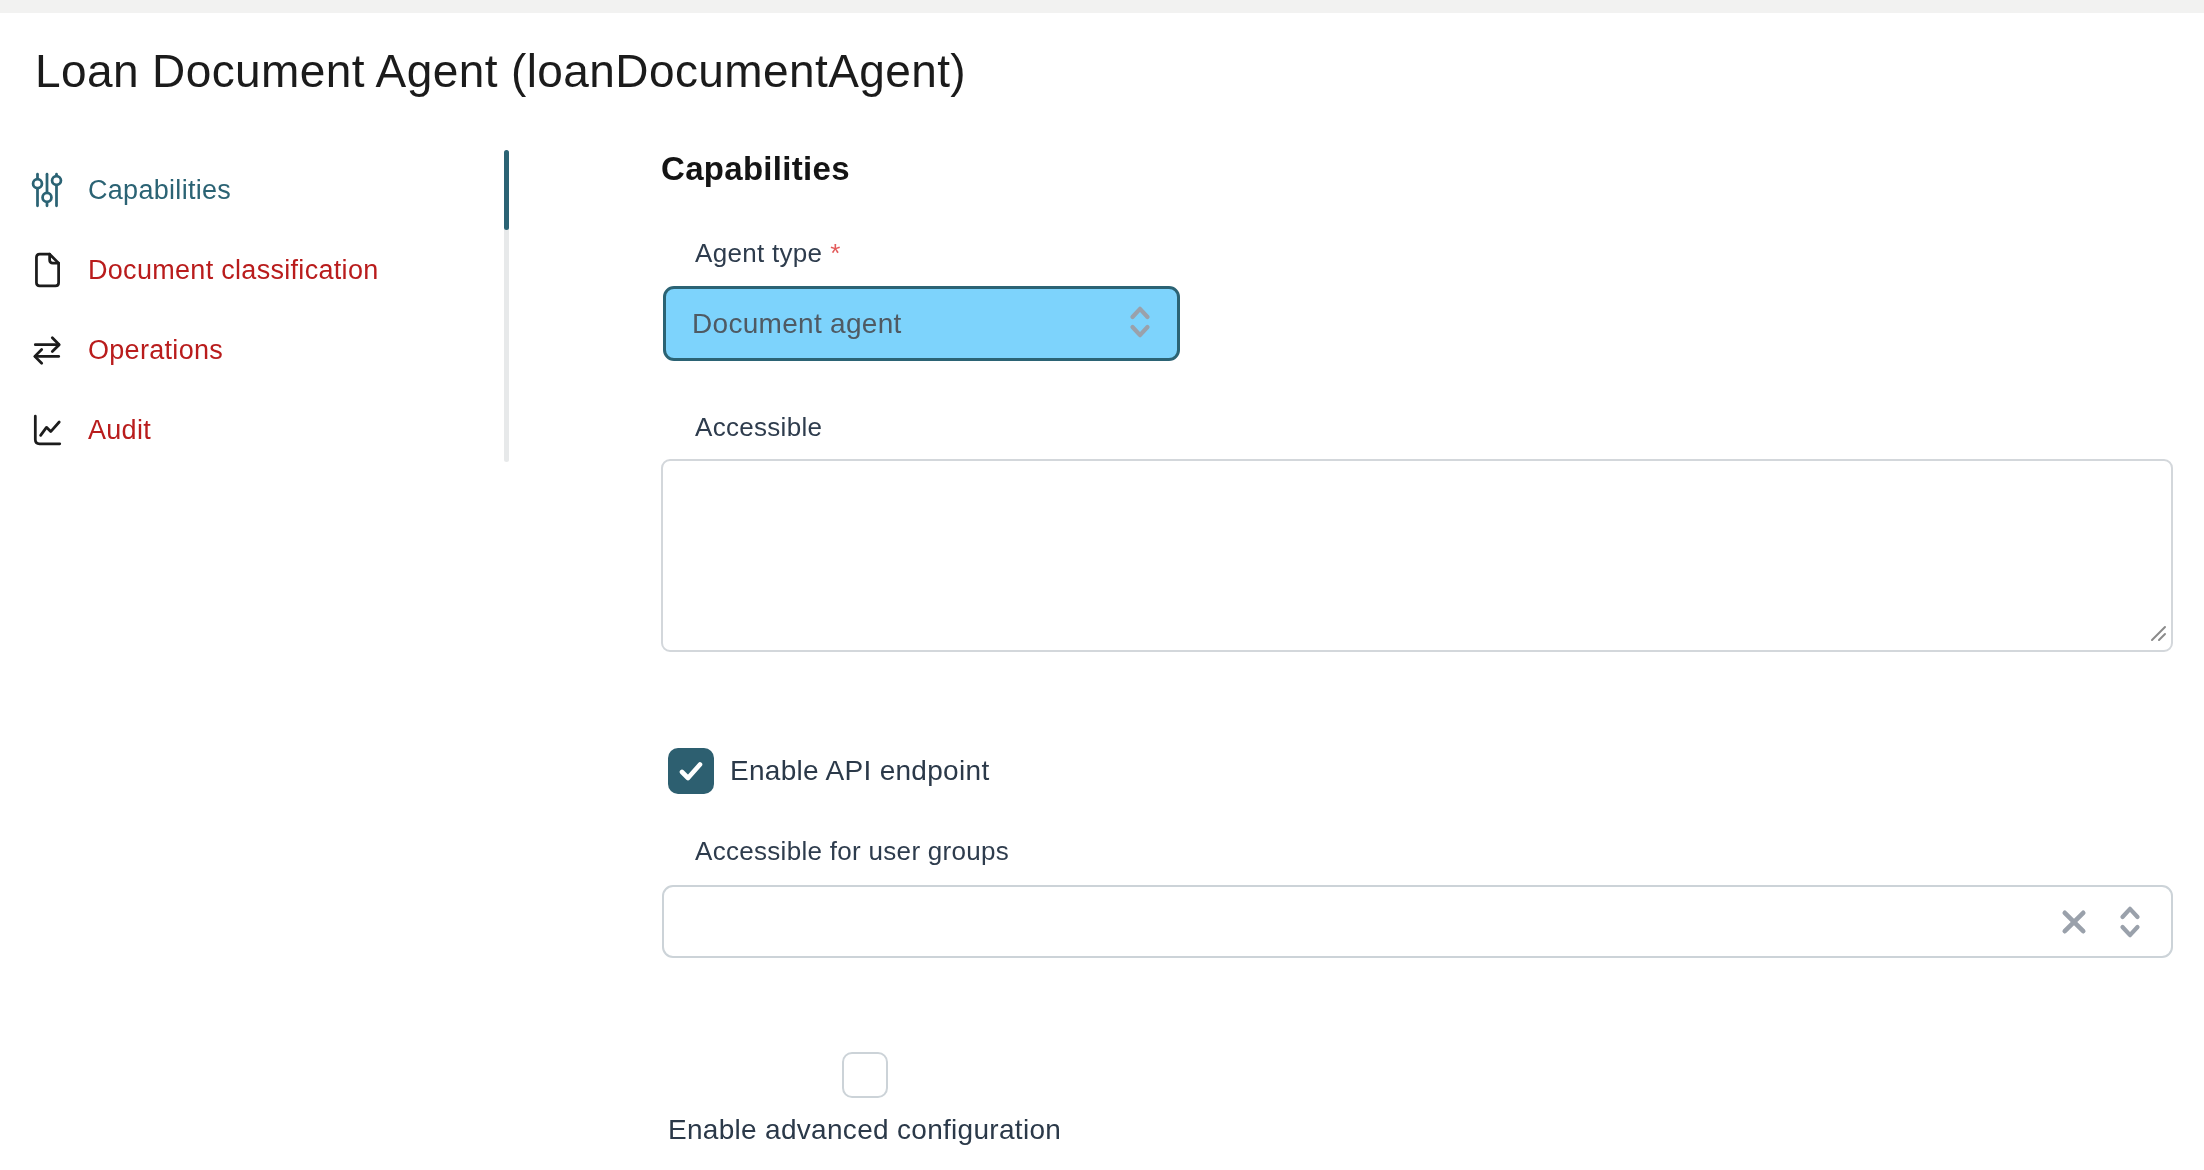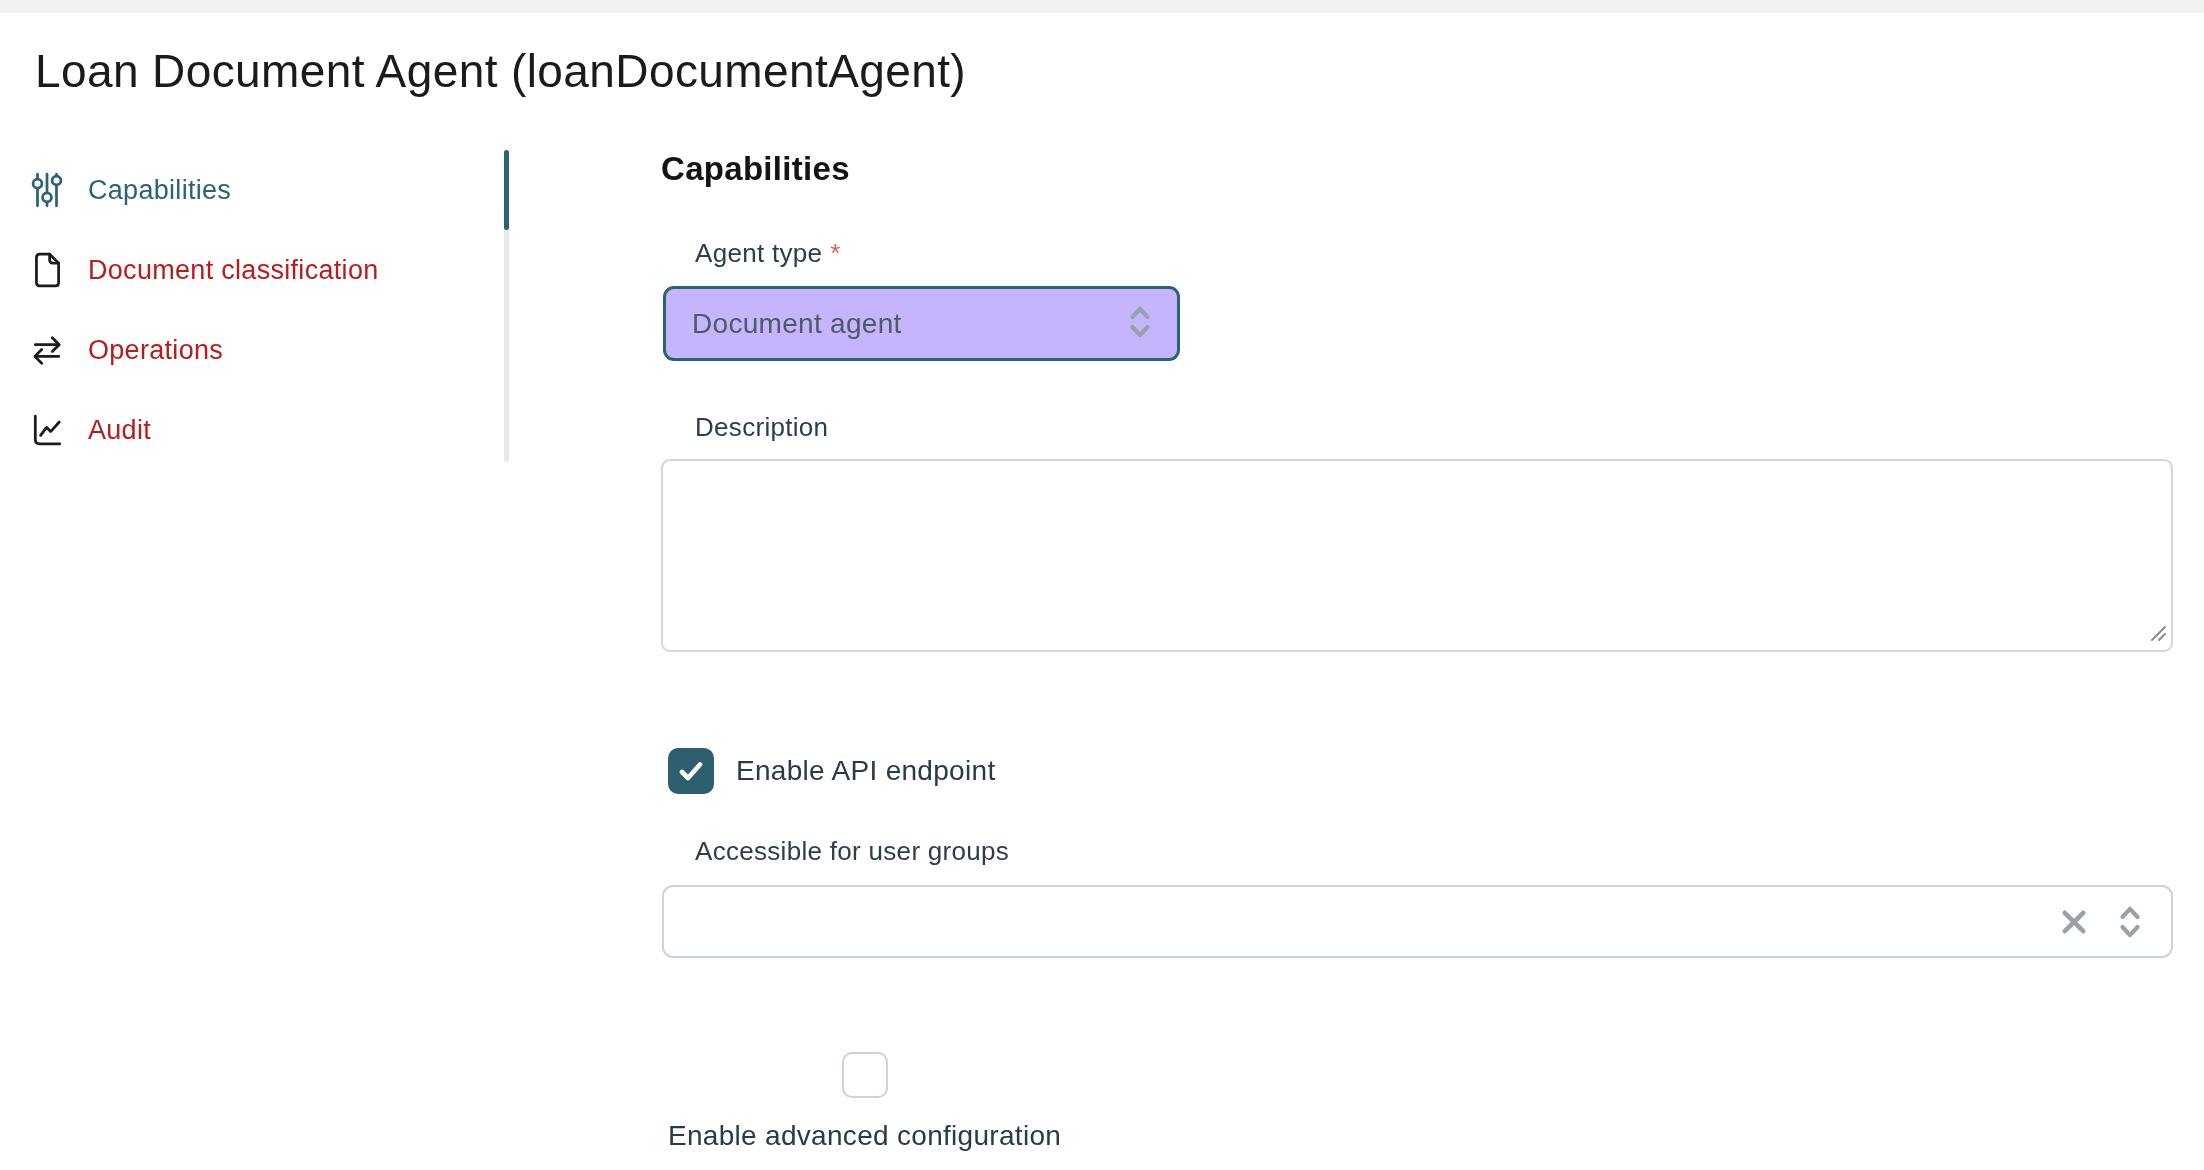--- a/index.html
+++ b/index.html
@@ -19,31 +19,31 @@
 
   .nav-divider { position:absolute; left:504px; top:150px; width:5px; height:312px; background:#e7e9ea; border-radius:3px; }
   .nav-divider .active-seg { position:absolute; left:0; top:0; width:5px; height:80px; background:#2b6374; border-radius:3px; }
 
   
   .main-heading { position:absolute; left:661px; top:150px; font-size:33px; font-weight:700; letter-spacing:0.3px; color:#141414; }
 
   .field-label { position:absolute; font-size:26px; font-weight:500; letter-spacing:0.3px; color:#2e3c4d;margin-left:25px; }
   .req-star { color:#e35b5b; margin-left:8px; font-weight:500; }
 
-  .select-box { position:absolute; left:663px; top:286px; width:517px; height:75px; background:#c4b5fd;
+  .select-box { position:absolute; left:663px; top:286px; width:517px; height:75px; background:#7dd3fc;
     border:3px solid #2b6374; border-radius:11px; display:flex; align-items:center; cursor:pointer; }
   .select-box .sel-value { margin-left:26px; font-size:28px; color:#4f5a63; letter-spacing:0.3px; flex:1; }
   .select-box .unfold { margin-right:22px; }
 
   .textarea-wrap { position:absolute; left:661px; top:459px; width:1512px; height:193px; }
   .desc-textarea { width:100%; height:100%; border:2px solid #d3d7db; border-radius:9px; resize:none; outline:none;
     font-family:"Liberation Sans", sans-serif; font-size:26px; color:#2e3c4d; padding:18px 22px; background:#fff; }
   .resize-grip { position:absolute; right:5px; bottom:5px; pointer-events:none; }
 
-  .check-row { position:absolute; left:668px; display:flex; align-items:center; gap:22px; }
+  .check-row { position:absolute; left:668px; display:flex; align-items:center; gap:16px; }
   .checkbox { width:46px; height:46px; border-radius:10px; flex:0 0 auto; display:flex; align-items:center; justify-content:center; cursor:pointer; }
   .checkbox.checked { background:#2d5f70; }
   .checkbox.unchecked { background:#fff; border:2px solid #ccd3d8; }
   .check-row .cb-label { font-size:28px; color:#2b3949; letter-spacing:0.3px; white-space:nowrap; }
 
   .multi-select { position:absolute; left:662px; top:885px; width:1511px; height:73px; background:#fff;
     border:2px solid #ccd3d8; border-radius:11px; display:flex; align-items:center; cursor:text; }
   .tag { margin-left:26px; height:53px; background:#2b6374; border-radius:9px; display:flex; align-items:center;
     padding:0 20px 0 24px; gap:16px; }
   .tag .tag-label { color:#ffffff; font-size:27px; letter-spacing:0.3px; }
@@ -114,21 +114,21 @@
 <div class="select-box">
   <span class="sel-value">Document agent</span>
   <span class="unfold">
     <svg width="30" height="40" viewBox="0 0 24 32" fill="none" stroke="#9aa1ab" stroke-width="3.4" stroke-linecap="round" stroke-linejoin="round">
       <path d="M6 12 L12 5.5 L18 12"></path>
         <path d="M6 20 L12 26.5 L18 20"></path>
     </svg>
   </span>
 </div>
 
-<label class="field-label" style="left:670px; top:412px;">Description</label>
+<label class="field-label" style="left:670px; top:412px;">Accessible</label>
 
 <div class="textarea-wrap">
   <textarea class="desc-textarea" aria-label="Description" style=""></textarea>
   <span class="resize-grip">
     <svg width="22" height="22" viewBox="0 0 22 22" stroke="#8a8a8a" stroke-width="2" stroke-linecap="round">
       <line x1="6" y1="19" x2="19" y2="6"></line>
         <line x1="13" y1="19" x2="19" y2="13"></line>
     </svg>
   </span>
 </div>

